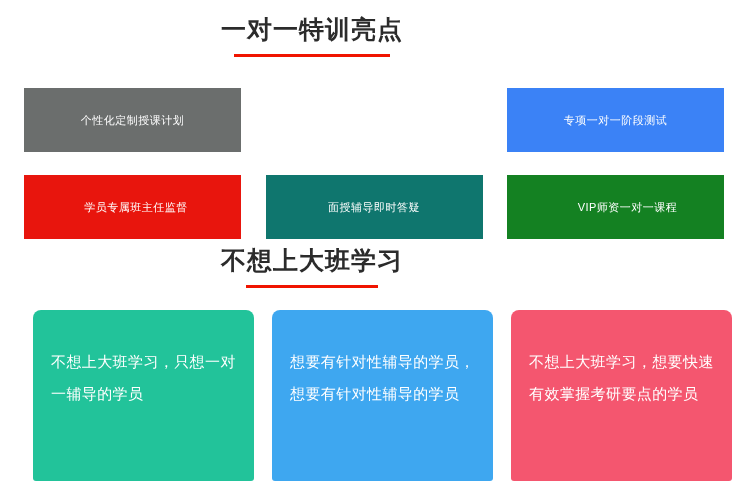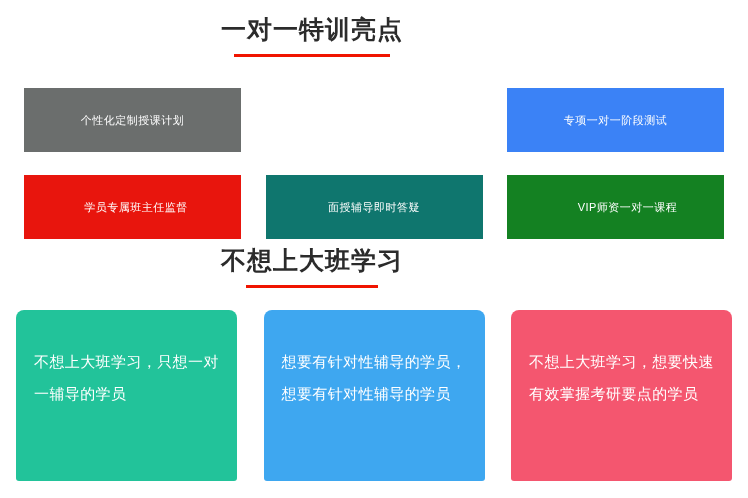--- a/index.html
+++ b/index.html
@@ -138,21 +138,21 @@
       <span class="tile-label">VIP师资一对一课程</span>
     </div>
   </div>
 
   <div class="section-heading" id="heading-two">
     <span class="heading-text">不想上大班学习</span>
     <span class="heading-rule"></span>
   </div>
 
   <div id="audience-row">
-    <div class="audience-card" style="background:#22c39a;">
+    <div class="audience-card" style="background:#22c39a;margin-left:17px;">
       <span class="audience-text">不想上大班学习，只想一对一辅导的学员</span>
     </div>
     <div class="audience-card" style="background:#3ea7f0;">
       <span class="audience-text">想要有针对性辅导的学员，想要有针对性辅导的学员</span>
     </div>
     <div class="audience-card" style="background:#f4566f;">
       <span class="audience-text">不想上大班学习，想要快速有效掌握考研要点的学员</span>
     </div>
   </div>
 

